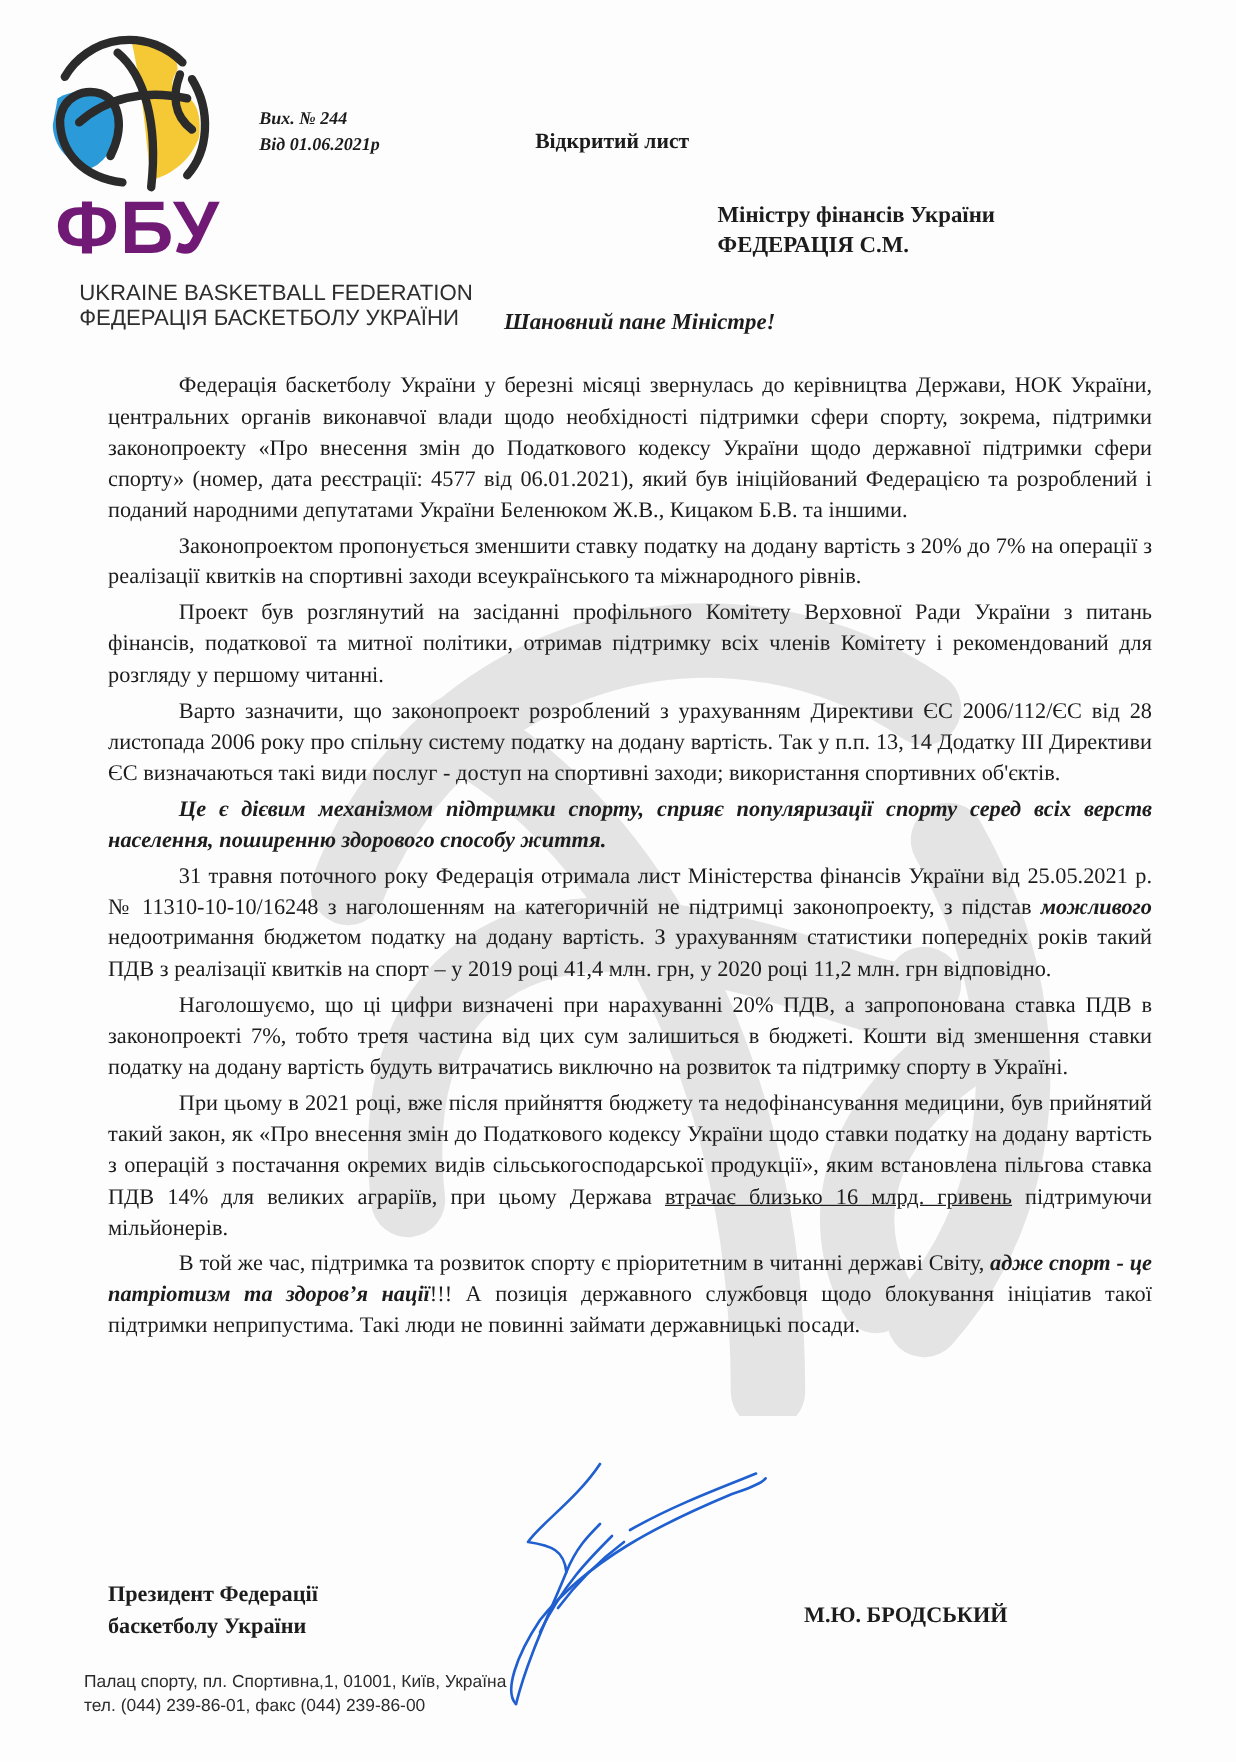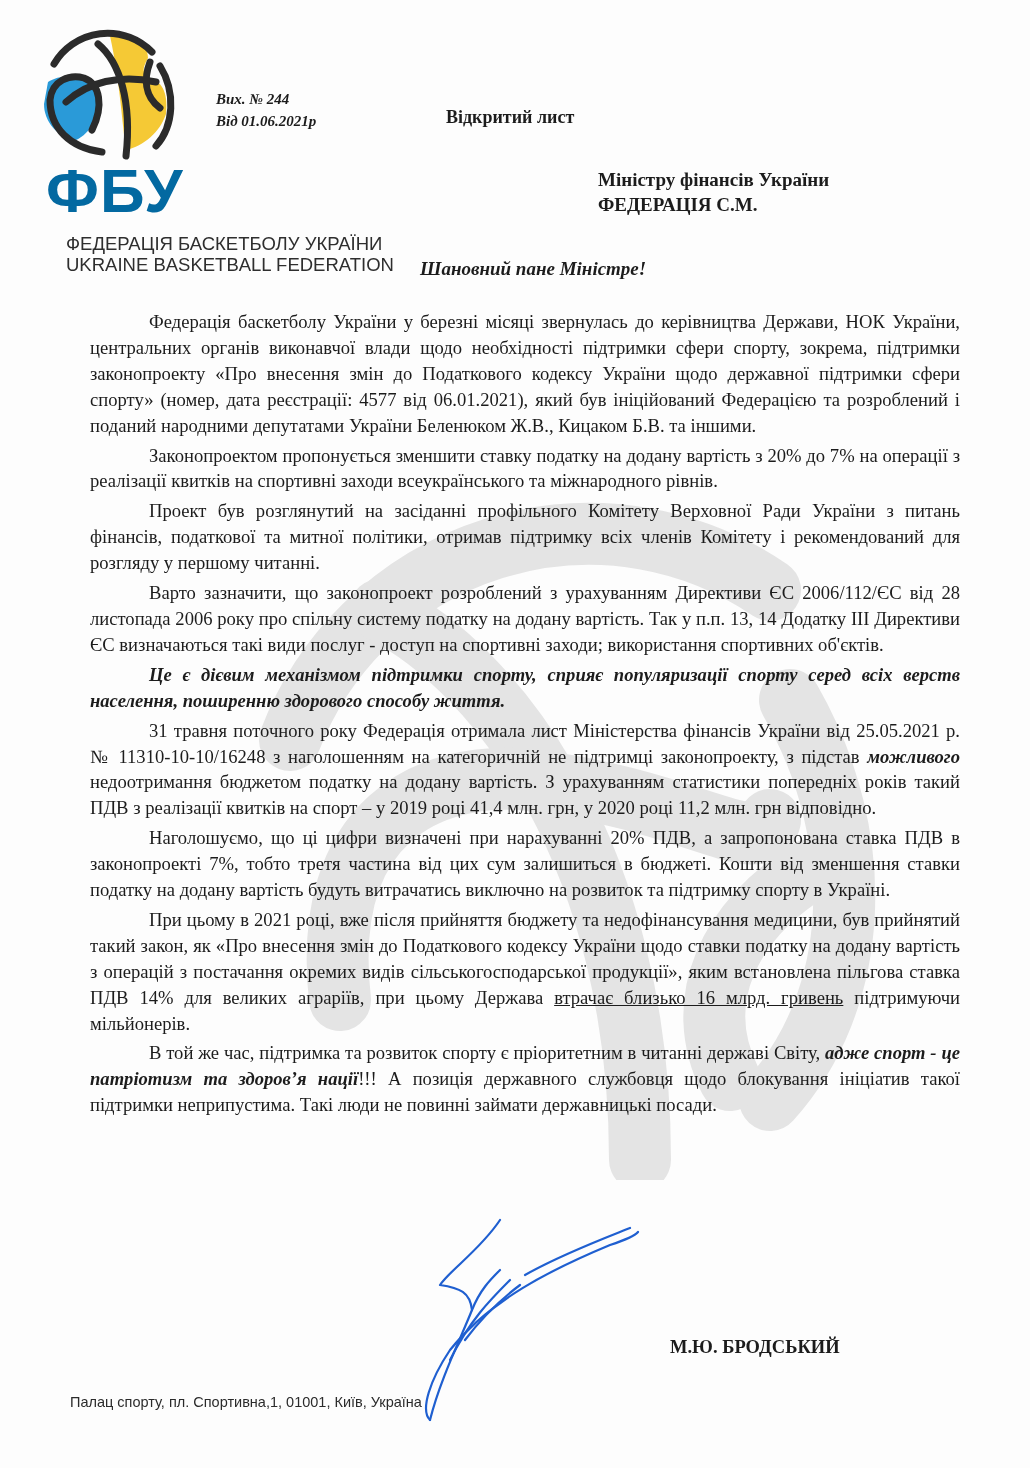--- a/index.html
+++ b/index.html
@@ -4,21 +4,21 @@
 <style>
   html, body { margin: 0; padding: 0; background: #ffffff; }
   body { width: 1030px; height: 1468px; position: relative; overflow: hidden;
          font-family: "Liberation Serif", serif; color: #1c1c1c; }
   .page { position: absolute; inset: 0; background: #fdfdfd; }
 
   .watermark { position: absolute; left: 170px; top: 440px; width: 720px; height: 740px; z-index: 0; }
 
   .logo { position: absolute; left: 40px; top: 22px; width: 140px; height: 140px; z-index: 1; }
   .logo-abbr { position: absolute; left: 46px; top: 160px; font-family: "Liberation Sans", sans-serif;
-               font-size: 62px; font-weight: 700; color: #0369a1; letter-spacing: 1px; line-height: 1; z-index: 1; }
+               font-size: 62px; font-weight: 700; color: #701a75; letter-spacing: 1px; line-height: 1; z-index: 1; }
   .org-name { position: absolute; left: 66px; top: 233px; font-family: "Liberation Sans", sans-serif;
               font-size: 18.5px; color: #2e2e2e; line-height: 21px; z-index: 1; }
 
   .outgoing { position: absolute; left: 216px; top: 88px; font-style: italic; font-weight: 700;
               font-size: 15px; line-height: 22px; z-index: 1; }
 
   .open-letter { position: absolute; left: 446px; top: 107px; font-weight: 700; font-size: 18px; z-index: 1; }
   .addressee { position: absolute; left: 598px; top: 167px; font-weight: 700; font-size: 19px; line-height: 25px; z-index: 1; }
   .salutation { position: absolute; left: 420px; top: 258px; font-style: italic; font-weight: 700; font-size: 19px; z-index: 1; }
 
@@ -58,22 +58,22 @@
       <path d="M14 42 A62 62 0 0 1 112 30"></path>
       <path d="M58 22 C80 40 92 80 86 134"></path>
       <path d="M26 80 C48 60 80 52 116 60"></path>
       <path d="M120 44 C136 70 134 104 116 124"></path>
       <path d="M62 130 C30 126 10 106 10 78 C12 58 30 52 44 56 C60 62 64 84 52 108"></path>
       <path d="M110 40 C104 56 104 74 120 86"></path>
     </g>
   </svg>
   <div class="logo-abbr">ФБУ</div>
   <div class="org-name">
+    <div>UKRAINE BASKETBALL FEDERATION</div>
     <div>ФЕДЕРАЦІЯ БАСКЕТБОЛУ УКРАЇНИ</div>
-    <div>UKRAINE BASKETBALL FEDERATION</div>
   </div>
 
   <div class="outgoing">
     <div>Вих. № 244</div>
     <div>Від 01.06.2021р</div>
   </div>
 
   <div class="open-letter">Відкритий лист</div>
 
   <div class="addressee">
@@ -88,24 +88,29 @@
     <p>Законопроектом пропонується зменшити ставку податку на додану вартість з 20% до 7% на операції з реалізації квитків на спортивні заходи всеукраїнського та міжнародного рівнів.</p>
     <p>Проект був розглянутий на засіданні профільного Комітету Верховної Ради України з питань фінансів, податкової та митної політики, отримав підтримку всіх членів Комітету і рекомендований для розгляду у першому читанні.</p>
     <p>Варто зазначити, що законопроект розроблений з урахуванням Директиви ЄС 2006/112/ЄС від 28 листопада 2006 року про спільну систему податку на додану вартість. Так у п.п. 13, 14 Додатку ІІІ Директиви ЄС визначаються такі види послуг -  доступ на спортивні заходи; використання спортивних об'єктів.</p>
     <p><span class="bi">Це є дієвим механізмом підтримки спорту, сприяє популяризації спорту  серед всіх верств населення, поширенню здорового способу життя.</span></p>
     <p><span>31 травня поточного року Федерація отримала лист Міністерства фінансів України від 25.05.2021 р. № 11310-10-10/16248 з наголошенням на категоричній не підтримці законопроекту, з підстав </span><span class="bi">можливого</span><span> недоотримання бюджетом податку на додану вартість. З урахуванням статистики попередніх років такий ПДВ з реалізації квитків на спорт – у 2019 році 41,4 млн. грн, у 2020 році 11,2 млн. грн відповідно.</span></p>
     <p>Наголошуємо, що ці цифри визначені при нарахуванні 20% ПДВ, а запропонована ставка ПДВ в законопроекті 7%, тобто третя частина від цих сум залишиться в бюджеті. Кошти від зменшення ставки податку на додану вартість будуть витрачатись виключно на розвиток та підтримку спорту в Україні.</p>
     <p><span>При цьому в 2021 році, вже після прийняття бюджету та недофінансування медицини, був прийнятий такий закон, як «Про внесення змін до Податкового кодексу України щодо ставки податку на додану вартість з операцій з постачання окремих видів сільськогосподарської продукції», яким встановлена пільгова ставка ПДВ 14% для великих аграріїв, при цьому Держава </span><span class="u">втрачає близько 16 млрд. гривень</span><span> підтримуючи мільйонерів.</span></p>
     <p><span>В той же час,  підтримка та розвиток спорту є пріоритетним в читанні державі Світу, </span><span class="bi">адже спорт -  це патріотизм та здоров’я нації</span><span>!!! А позиція державного службовця щодо блокування ініціатив такої підтримки неприпустима. Такі люди не повинні займати державницькі посади.</span></p>
   </div>
 
+  <div class="signer-title">
+    <div>Президент Федерації</div>
+    <div>баскетболу України</div>
+  </div>
   <div class="signer-name">М.Ю. БРОДСЬКИЙ</div>
 
   <div class="contacts">
     <div>Палац спорту, пл. Спортивна,1, 01001, Київ, Україна</div>
+    <div>тел. (044) 239-86-01, факс (044) 239-86-00</div>
   </div>
 
   <svg class="signature" viewBox="0 0 230 230">
     <g fill="none" stroke="#1f5fd0" stroke-width="2.2" stroke-linecap="round" stroke-linejoin="round">
       <path d="M90 20 C70 50 40 70 30 85 C50 88 60 92 62 110 C50 140 30 180 20 220"></path>
       <path d="M62 110 C70 90 80 80 90 70"></path>
       <path d="M40 160 C60 120 80 100 100 80"></path>
       <path d="M20 220 C10 210 20 180 40 150 C80 100 140 70 200 45 C215 40 225 36 228 32"></path>
       <path d="M115 75 C150 55 190 40 220 28"></path>
       <path d="M55 140 C70 120 90 100 110 85"></path>

